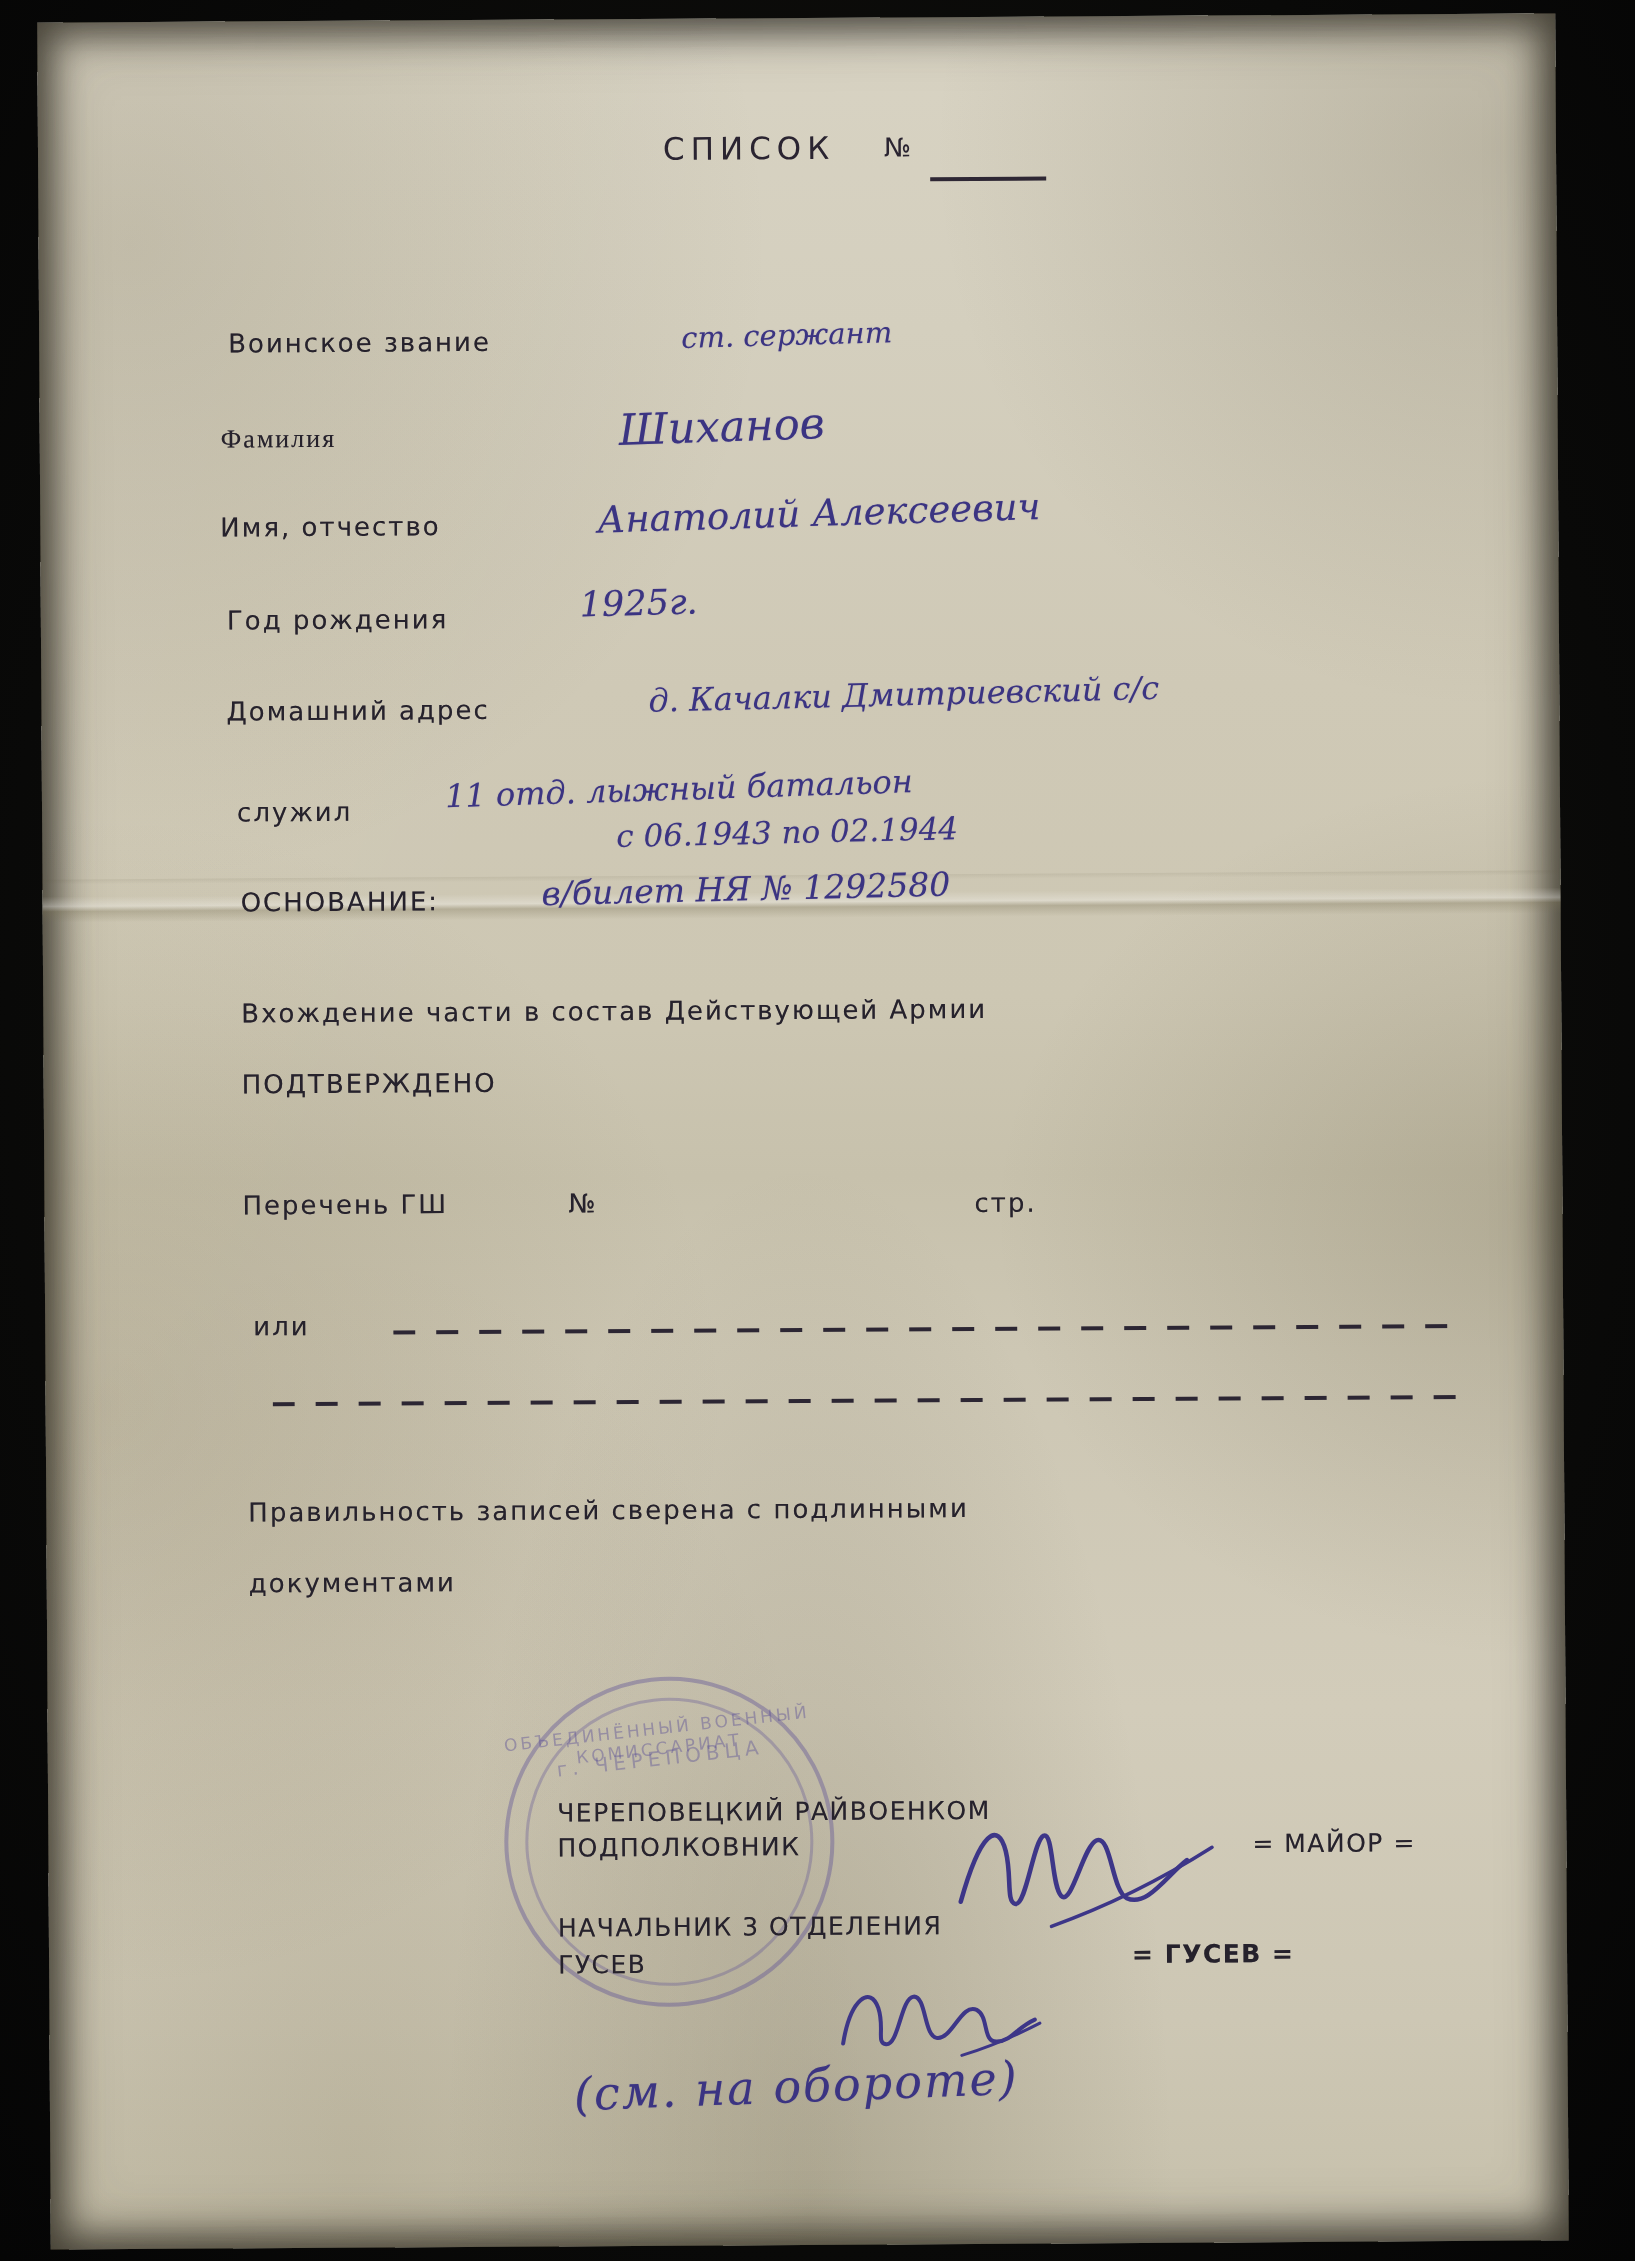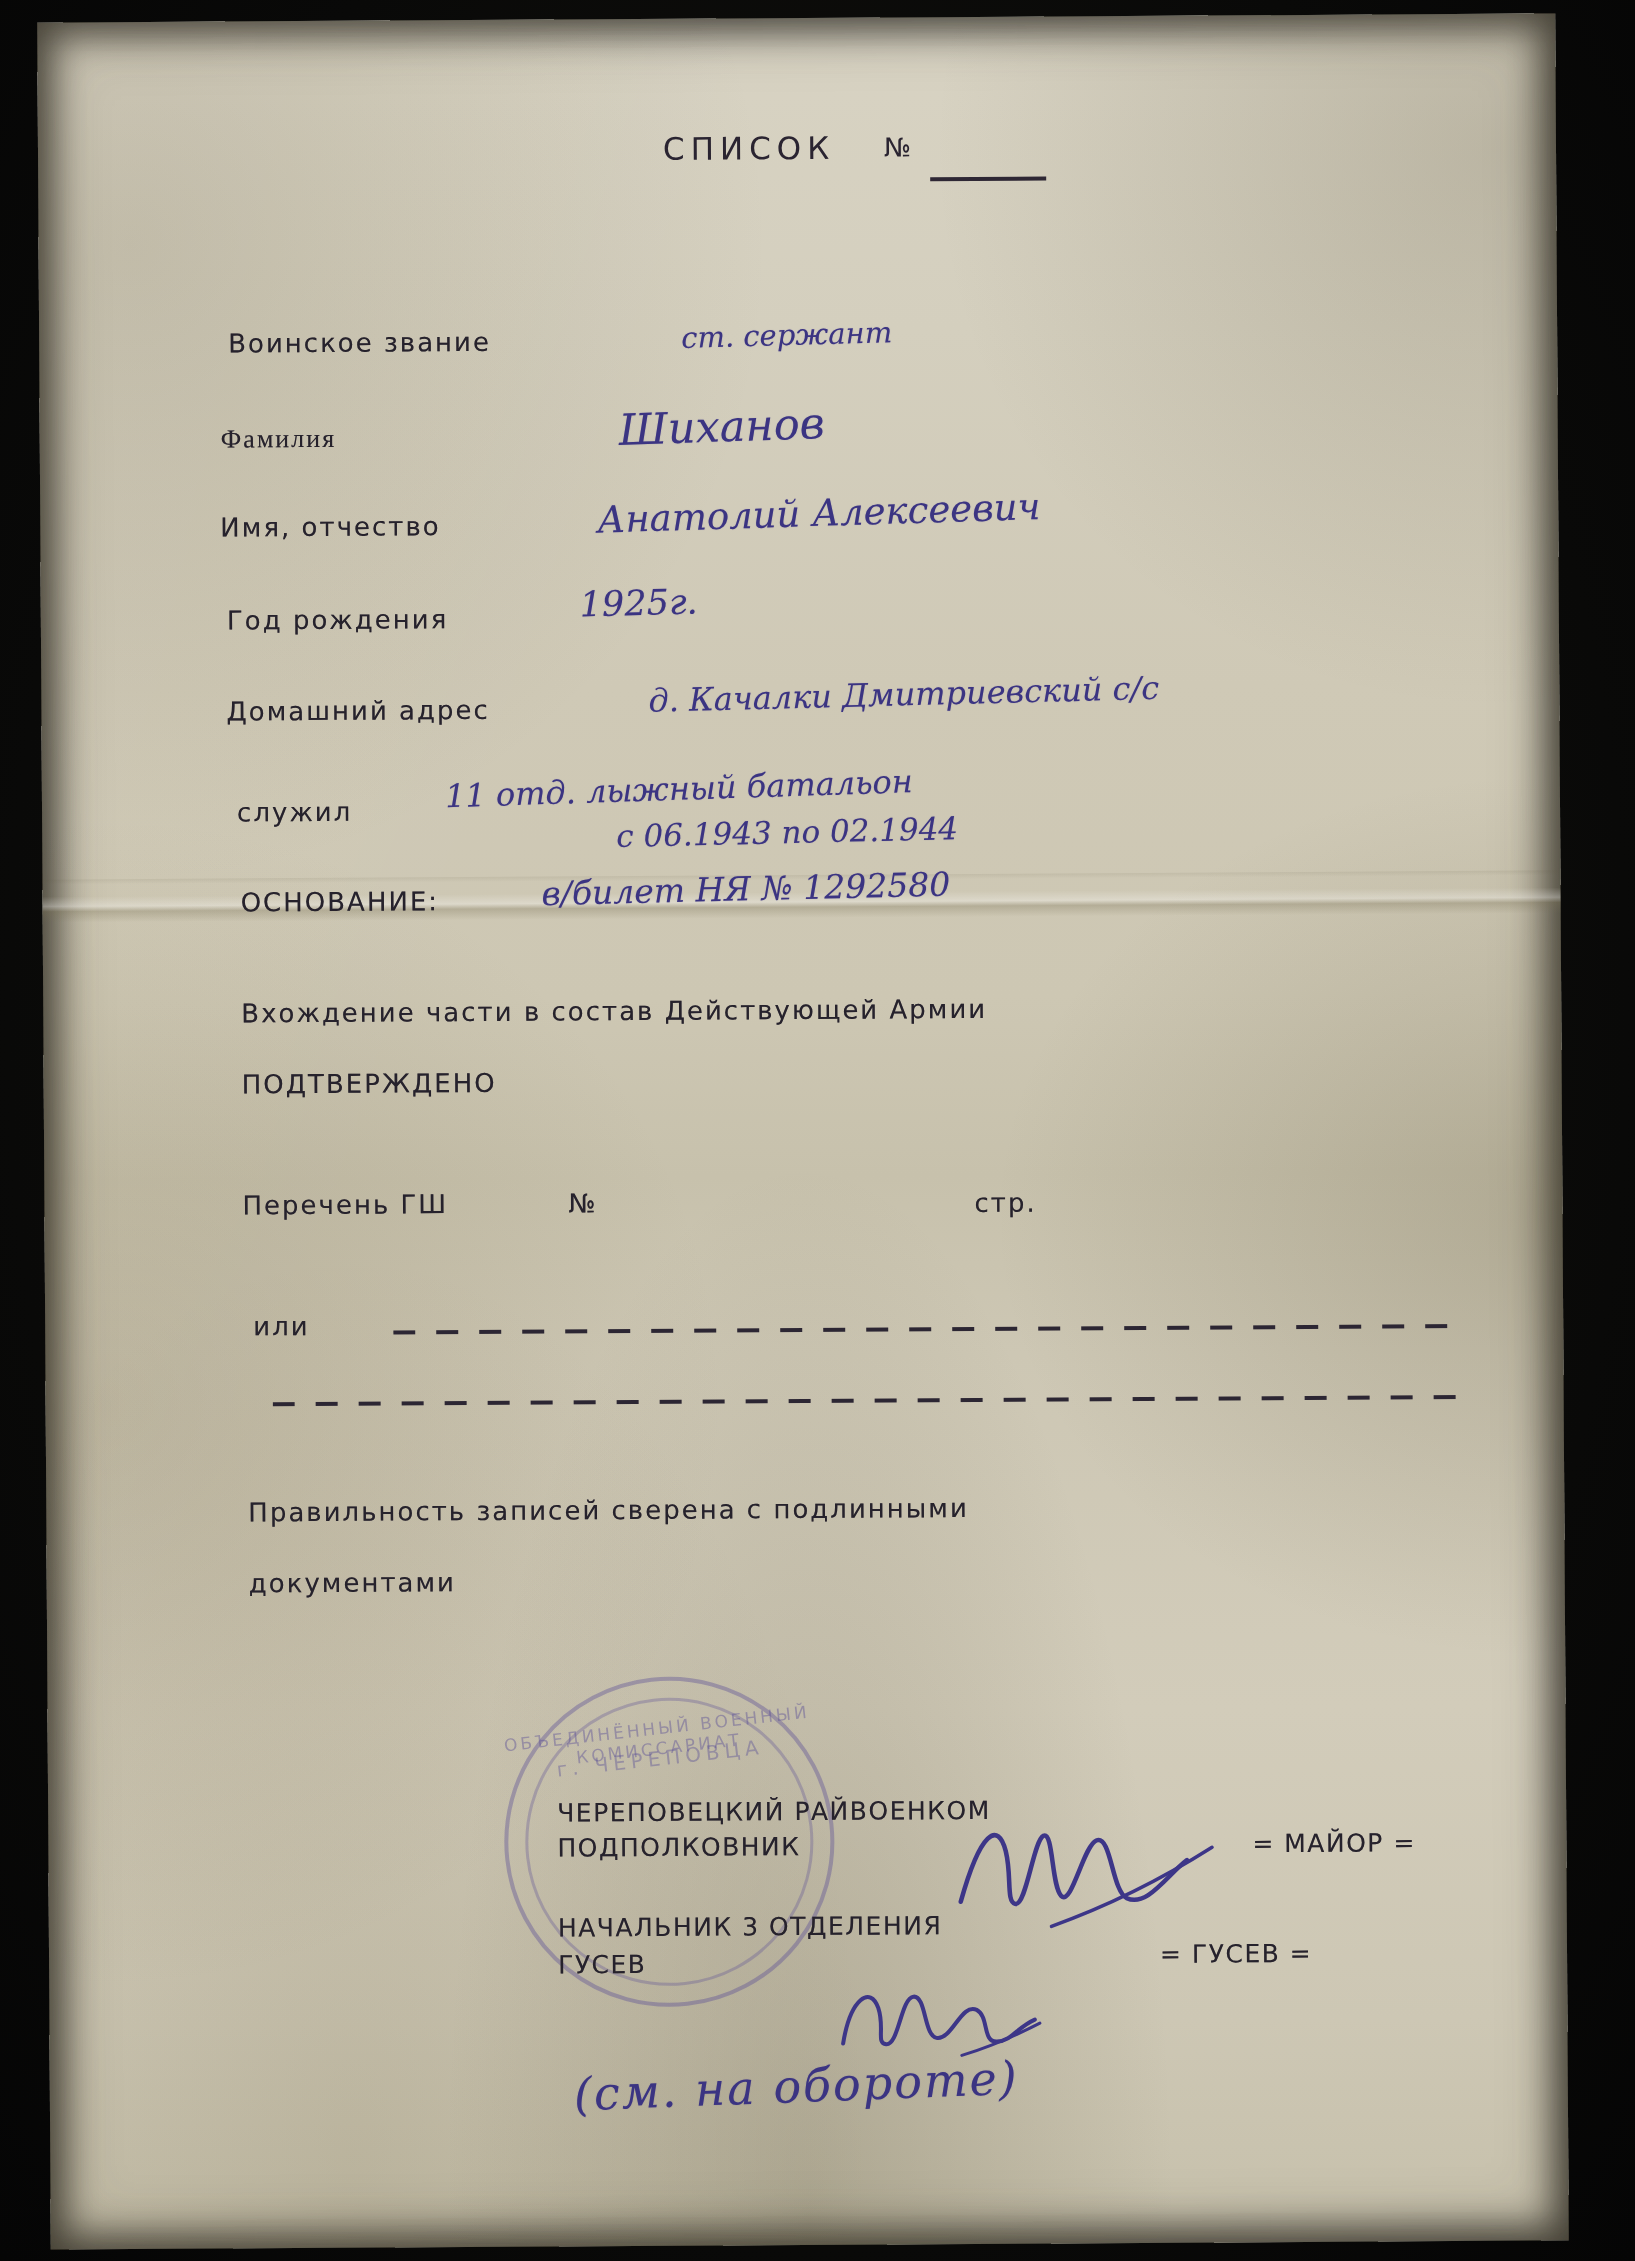--- a/index.html
+++ b/index.html
@@ -247,21 +247,21 @@
       <div class="stamp-txt">ОБЪЕДИНЁННЫЙ ВОЕННЫЙ КОМИССАРИАТ</div>
       <div class="stamp-txt2">г. ЧЕРЕПОВЦА</div>
     </div>
 
     <div class="tw small" style="top:1779px; left:509px; letter-spacing:1.5px;">ЧЕРЕПОВЕЦКИЙ РАЙВОЕНКОМ</div>
     <div class="tw small" style="top:1814px; left:509px; letter-spacing:1.5px;">ПОДПОЛКОВНИК</div>
     <div class="tw small" style="top:1814px; left:1204px; letter-spacing:1.5px;">= МАЙОР =</div>
 
     <div class="tw small" style="top:1894px; left:509px; letter-spacing:1.5px;">НАЧАЛЬНИК 3 ОТДЕЛЕНИЯ</div>
     <div class="tw small" style="top:1931px; left:509px; letter-spacing:1.5px;">ГУСЕВ</div>
-    <div class="tw small" style="top:1924px; left:1111px; letter-spacing:1.5px;">= ГУСЕВ =</div>
+    <div class="tw small" style="top:1924px; left:1083px; letter-spacing:1.5px;font-weight:bold;">= ГУСЕВ =</div>
 
     <svg class="ink" style="left:902px; top:1784px; width:312px; height:151px;" viewBox="0 0 620 300">
       <path d="M20,200 C60,60 95,40 110,100 C122,150 110,200 128,205 C150,210 165,80 185,70
                C205,60 200,170 220,190 C240,210 265,90 290,80 C320,68 320,180 350,195
                C390,214 430,150 470,120" fill="none" stroke="#3d3688" stroke-width="9" stroke-linecap="round"></path>
       <path d="M200,250 C300,215 400,170 520,95" fill="none" stroke="#3d3688" stroke-width="7" stroke-linecap="round"></path>
     </svg>
 
     <svg class="ink" style="left:786px; top:1950px; width:212px; height:101px;" viewBox="0 0 420 200">
       <path d="M15,150 C30,60 70,35 85,80 C98,120 80,150 100,152 C125,155 130,60 155,58

